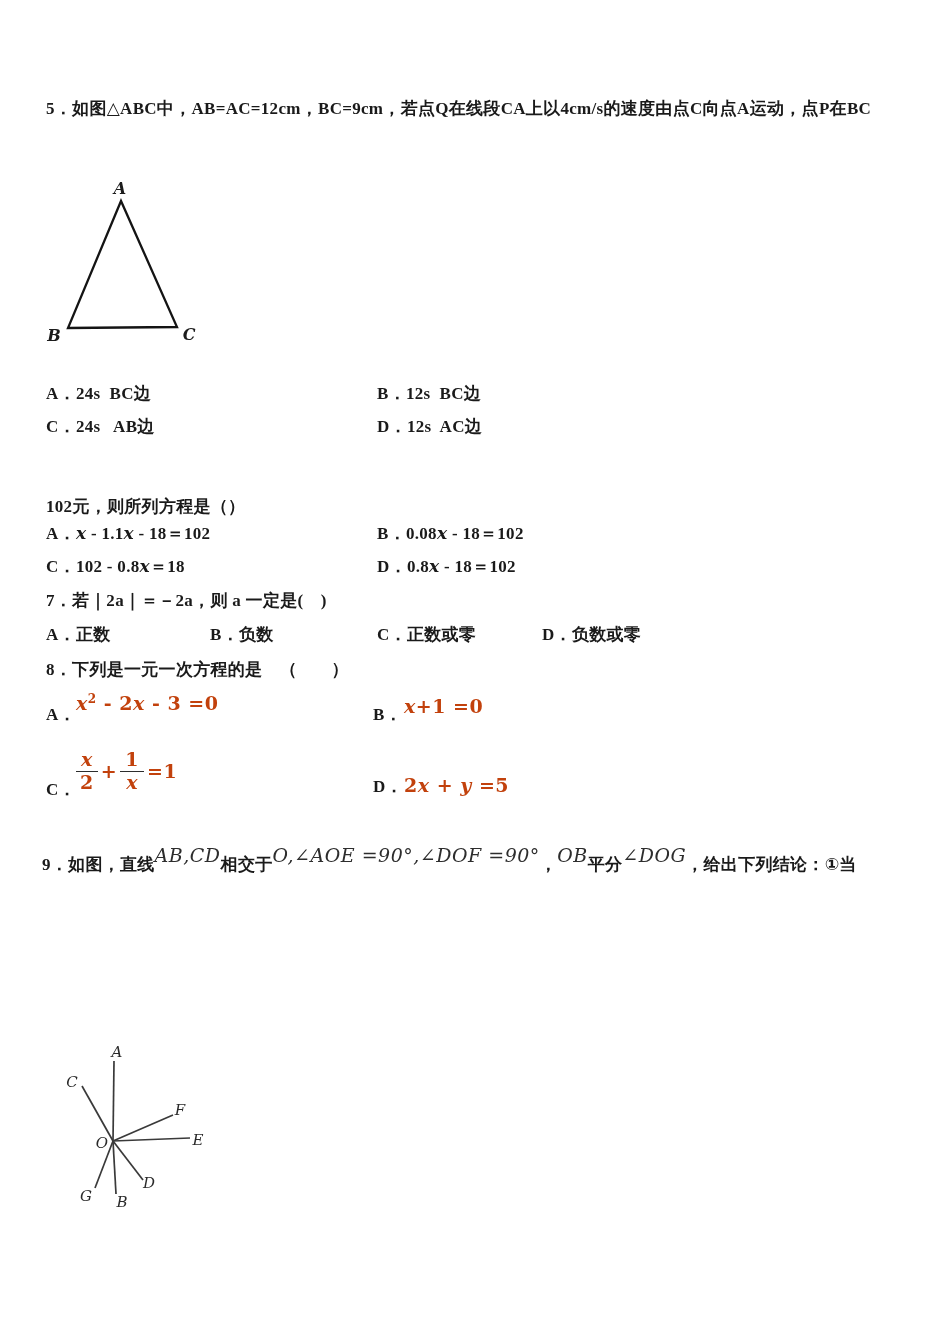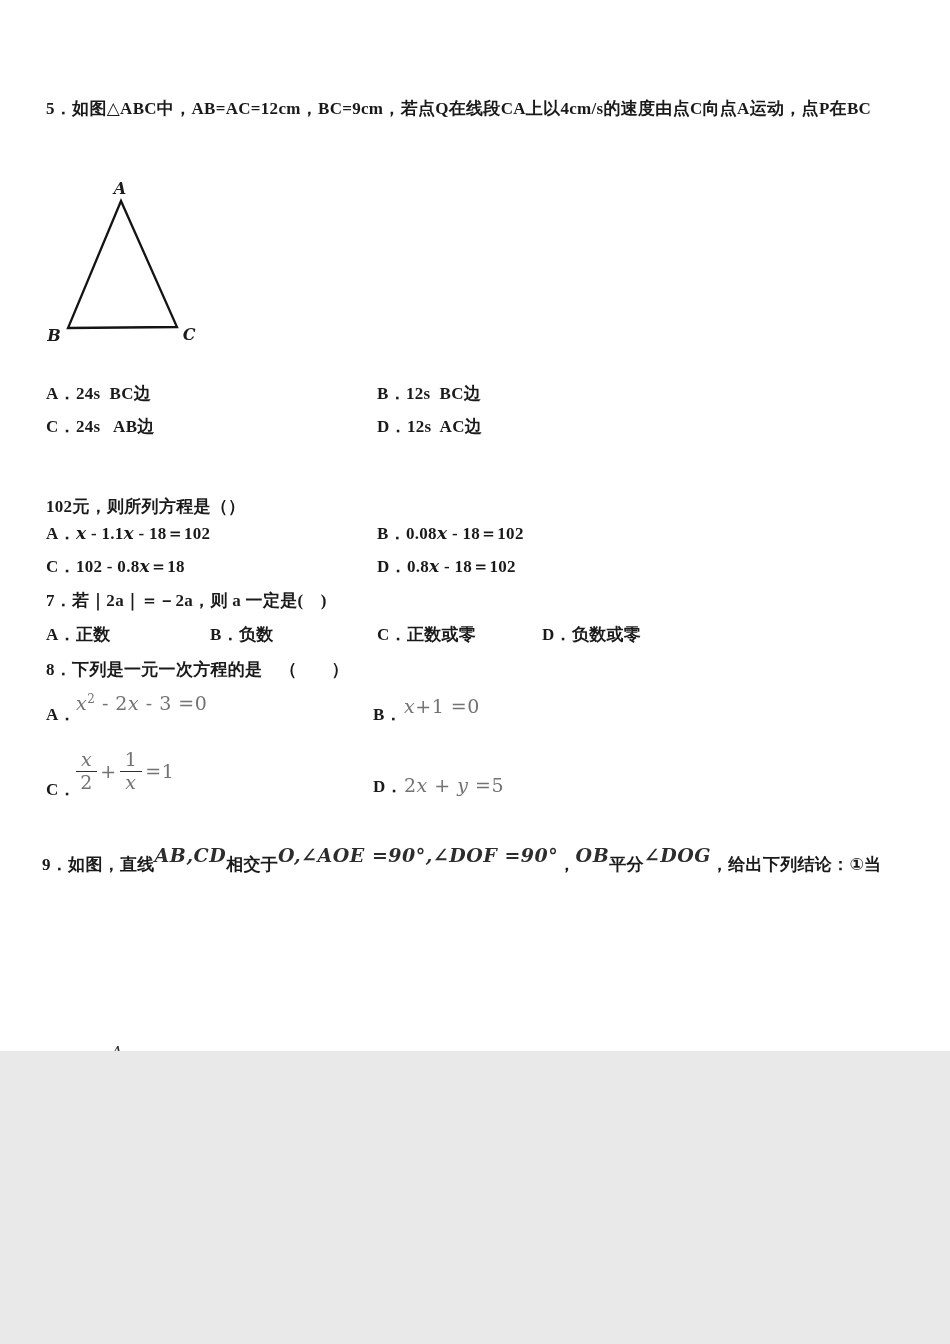--- a/index.html
+++ b/index.html
@@ -1,18 +1,18 @@
 <!DOCTYPE html>
 <html><head>
 <meta charset="utf-8">
 <style>
   html,body{margin:0;padding:0;background:#e9e9e9;}
   .page{
     position:relative;
-    width:950px;height:1051px;
+    width:950px;height:1344px;
     background:#ffffff;
     overflow:hidden;
     font-family:"Liberation Serif","DejaVu Sans",sans-serif;
   }
   .cn{
     position:absolute;
     font-size:17px;
     font-weight:700;
     color:#1a1a1a;
     white-space:pre;
@@ -21,35 +21,35 @@
   }
   .mv{
     font-family:"DejaVu Serif",serif;
     font-style:italic;
     font-weight:700;
   }
   .formula{
     position:absolute;
     font-family:"DejaVu Serif",serif;
     font-size:19px;
-    font-weight:400;
-    color:#737373;
+    font-weight:700;
+    color:#c2410c;
     white-space:pre;
     letter-spacing:0.5px;
   }
   .it{font-style:italic;}
   .formula sup{font-size:12px;line-height:0;}
   .formula-c{display:flex;align-items:center;gap:3px;}
   .frac{display:inline-flex;flex-direction:column;align-items:center;line-height:1.05;}
   .fnum{border-bottom:1.6px solid #2d2d2d;padding:0 5px 1px 5px;}
   .fden{padding-top:1px;}
   .qm{
     font-family:"DejaVu Serif",serif;
     font-size:19px;
-    font-weight:700;
+    font-weight:400;
     font-style:italic;
     color:#2d2d2d;
     position:relative;
     top:-8px;
     white-space:pre;
     letter-spacing:0.5px;
   }
   .fig-label{
     font-family:"DejaVu Serif",serif;
     font-style:italic;

